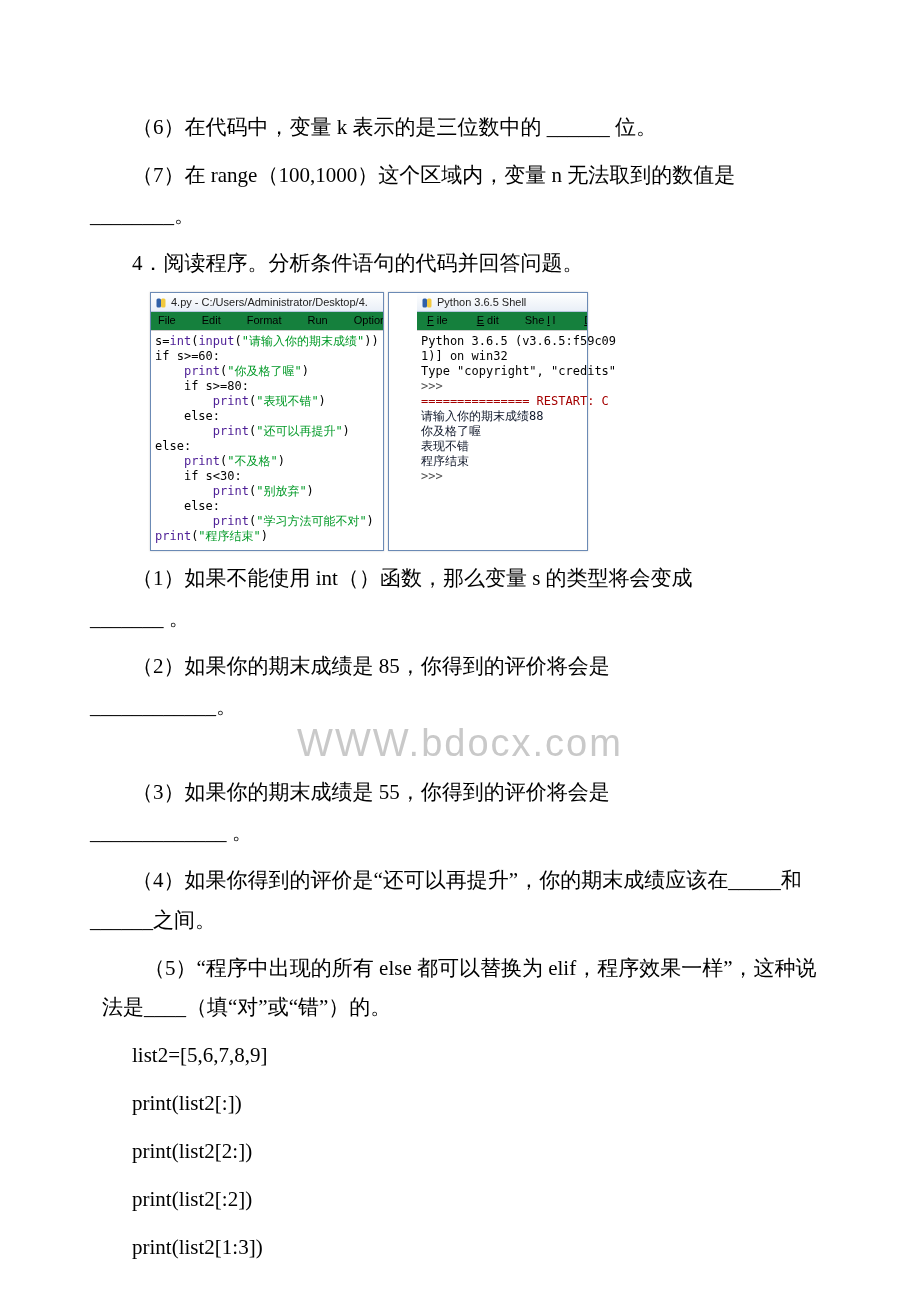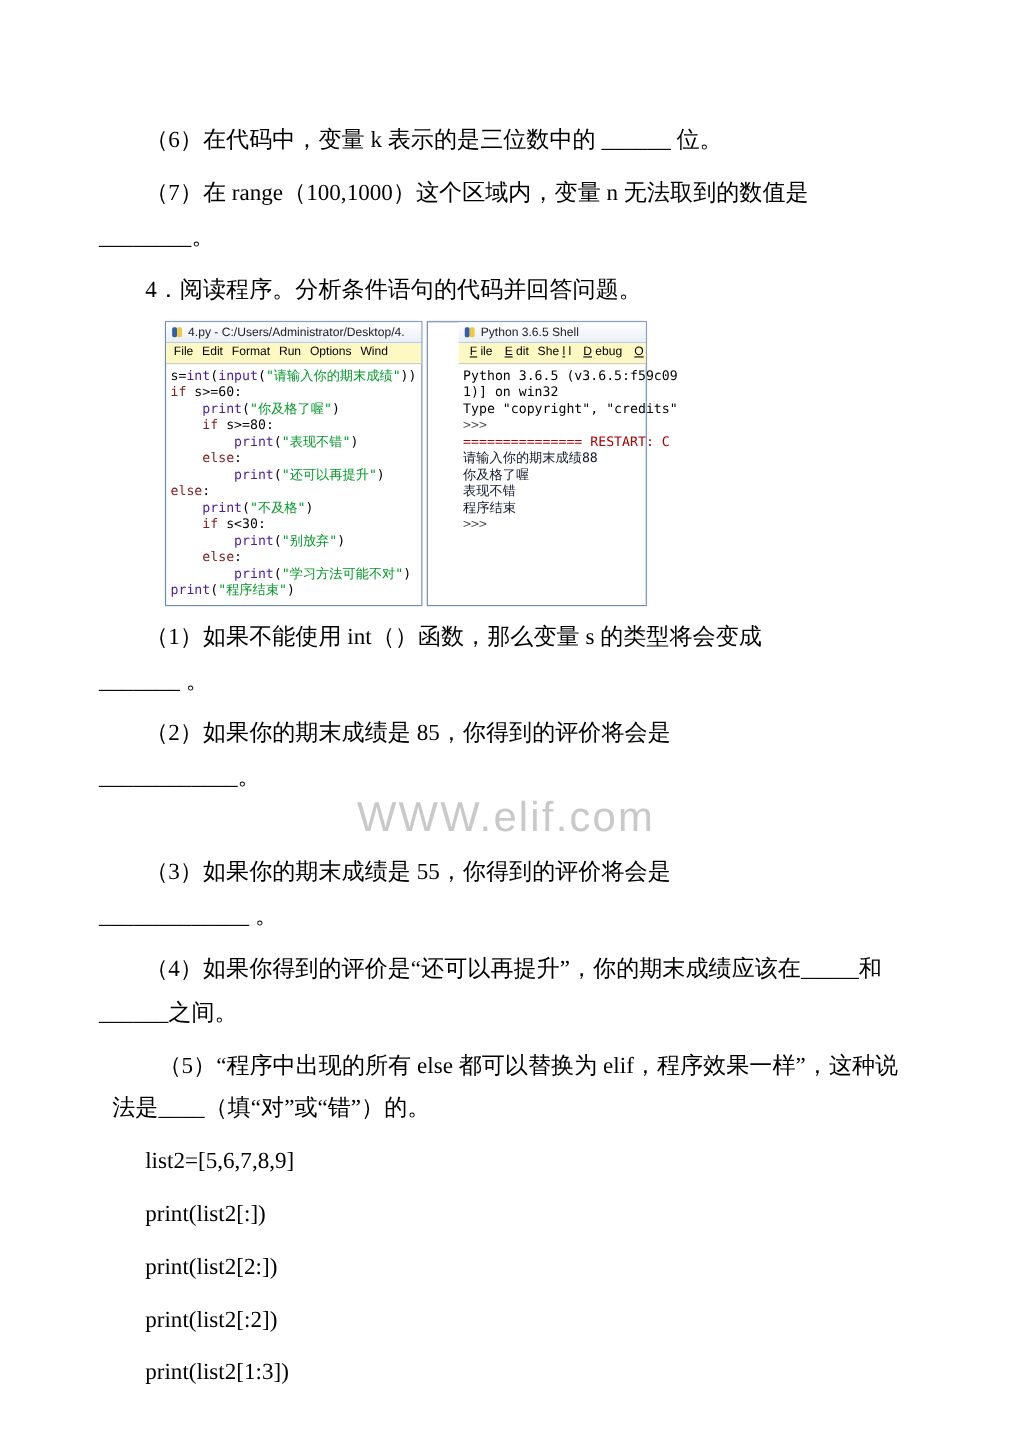--- a/index.html
+++ b/index.html
@@ -30,53 +30,53 @@
   }
   .win {
     border: 1px solid #6b8ab5;
     background: #fff;
     box-shadow: 0 0 2px rgba(0,0,0,0.2);
   }
   .win.left { width: 232px; }
   .win.right { width: 170px; padding-left: 28px; }
   .titlebar {
     display: flex;
-    align-items: center;
+    align-items: flex-end;
     gap: 4px;
     padding: 2px 4px;
     background: linear-gradient(#fff, #e9eff7);
     border-bottom: 1px solid #b5c6de;
     font-size: 11px;
     color: #222;
     white-space: nowrap;
     overflow: hidden;
   }
   .titlebar .py-icon {
     width: 12px; height: 12px; display: inline-block;
   }
   .menubar {
     display: flex;
-    gap: 2px;
+    gap: 20px;
     padding: 1px 4px 2px 4px;
-    background: #fef9c3;
+    background: #15803d;
     border-bottom: 1px solid #ccc;
     font-size: 11px;
     white-space: nowrap;
     overflow: hidden;
   }
   .menubar span { padding: 0 3px; }
   .menubar .ul { text-decoration: underline; }
   .code-area {
     font-family: "NSimSun", "SimSun", "Consolas", monospace;
     font-size: 12px;
     line-height: 1.25;
     padding: 3px 4px 6px 4px;
     white-space: pre;
   }
-  .kw { color: #7f1d1d; }
+  .kw { color: #000000; }
   .fn { color: #4c1d95; }
   .str { color: #009926; }
   .shell-blue { color: #0f172a; }
   .shell-red { color: #a40000; text-align: right; }
   .prompt { color: #555; }
 
   .watermark {
     position: relative;
     text-align: center;
     color: #c9c9c9;
@@ -178,21 +178,21 @@
   <p class="para">
     <span style="display:inline-block; text-indent:2em;">（1）如果不能使用 int（）函数，那么变量 s 的类型将会变成</span><br>
     <span>_______ 。</span>
   </p>
 
   <p class="para">
     <span style="display:inline-block; text-indent:2em;">（2）如果你的期末成绩是 85，你得到的评价将会是</span><br>
     <span>____________。</span>
   </p>
 
-  <div class="watermark">WWW.elif.com</div>
+  <div class="watermark">WWW.bdocx.com</div>
 
   <p class="para">
     <span style="display:inline-block; text-indent:2em;">（3）如果你的期末成绩是 55，你得到的评价将会是</span><br>
     <span>_____________ 。</span>
   </p>
 
   <p class="para" style="text-indent:2em;">
     <span>（4）如果你得到的评价是“还可以再提升”，你的期末成绩应该在_____和______之间。</span>
   </p>
 

